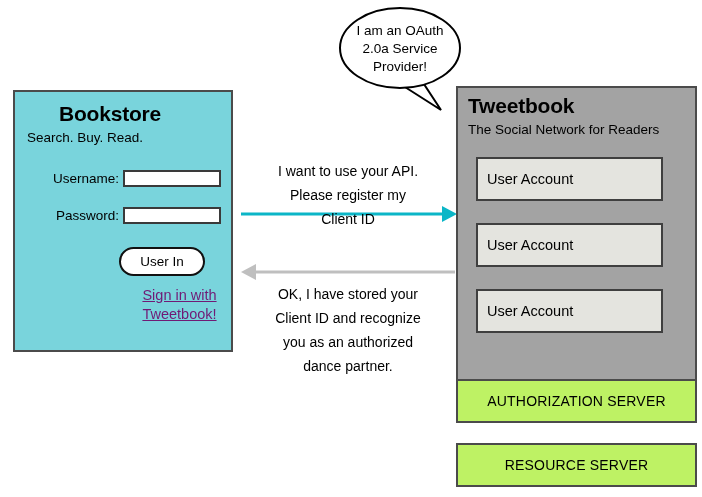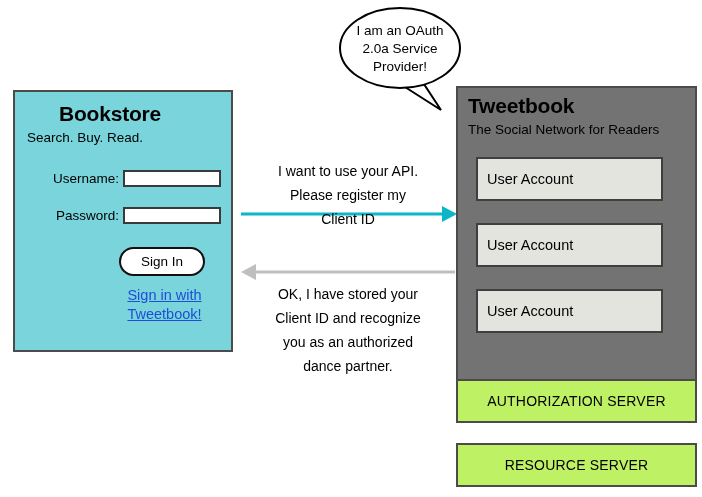--- a/index.html
+++ b/index.html
@@ -86,39 +86,39 @@
     border-radius: 15px;
     font-family: "Liberation Sans", sans-serif;
     font-size: 13.5px;
     color: #000000;
     cursor: pointer;
     padding: 0;
     line-height: 25px;
   }
   .signin-link {
     position: absolute;
-    left: 112px;
+    left: 127px;
     top: 286px;
     width: 105px;
     text-align: center;
     font-size: 14.5px;
     line-height: 19px;
-    color: #1d4ed8;
+    color: #701a75;
     text-decoration: underline;
     cursor: pointer;
   }
 
   
   .tweetbook-panel {
     position: absolute;
     left: 456px;
     top: 86px;
     width: 241px;
     height: 330px;
-    background: #737373;
+    background: #a3a3a3;
     border: 2px solid #4b4b4b;
     box-sizing: border-box;
   }
   .tweetbook-title {
     position: absolute;
     left: 10px;
     top: 6px;
     font-size: 21px;
     font-weight: bold;
     letter-spacing: -0.2px;
@@ -237,21 +237,21 @@
       <span class="field-label">Username:</span>
       <input class="field-input" type="text" placeholder="" style="">
     </div>
 
     <div class="field-row password">
       <span class="field-label">Password:</span>
       <input class="field-input" type="text" placeholder="" style="">
     </div>
   </div>
 
-  <button class="signin-button">Sign In</button>
+  <button class="signin-button">User In</button>
 
   <div class="signin-link">Sign in with Tweetbook!</div>
 
   <div class="arrow-label request">I want to use your API.
 Please register my
 Client ID</div>
   <div class="arrow-label response">OK, I have stored your
 Client ID and recognize
 you as an authorized
 dance partner.</div>

